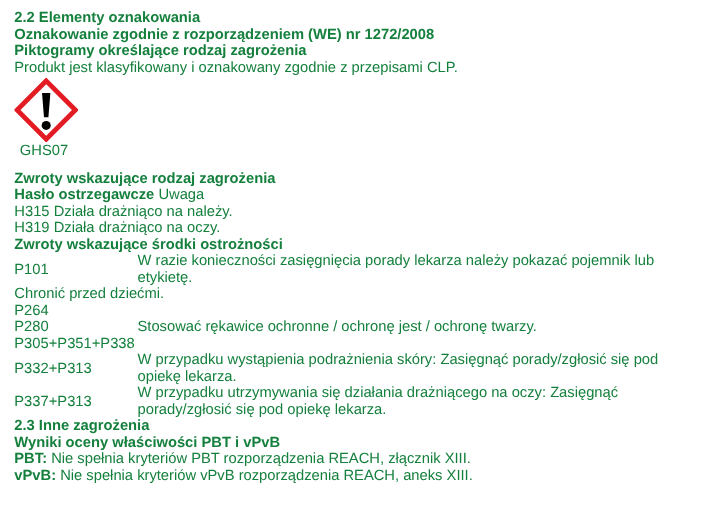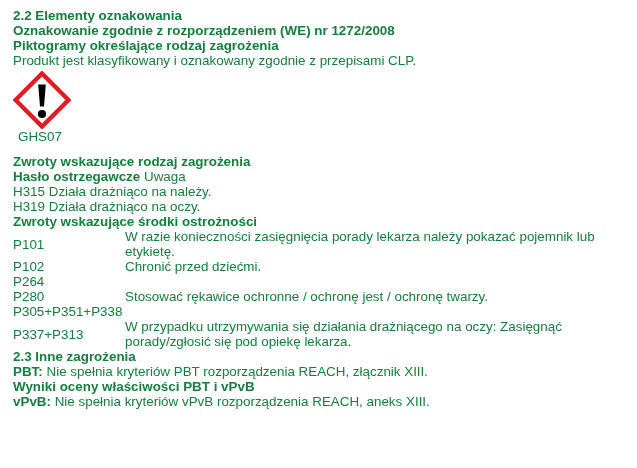--- a/index.html
+++ b/index.html
@@ -60,43 +60,46 @@
     <span>Działa drażniąco na oczy.</span>
   </div>
 
   <div class="line b">Zwroty wskazujące środki ostrożności</div>
 
   <div class="prow">
     <span class="pcode">P101</span>
     <span class="ptext">W razie konieczności zasięgnięcia porady lekarza należy pokazać pojemnik lub etykietę.</span>
   </div>
   <div class="prow">
-    <span class="pcode">P102</span>
     <span class="ptext">Chronić przed dziećmi.</span>
   </div>
   <div class="prow">
     <span class="pcode">P264</span>
   </div>
   <div class="prow">
     <span class="pcode">P280</span>
     <span class="ptext">Stosować rękawice ochronne / ochronę jest / ochronę twarzy.</span>
   </div>
   <div class="prow">
     <span class="pcode">P305+P351+P338</span>
   </div>
   <div class="prow">
+    <span class="pcode">P332+P313</span>
+    <span class="ptext">W przypadku wystąpienia podrażnienia skóry: Zasięgnąć porady/zgłosić się pod opiekę lekarza.</span>
+  </div>
+  <div class="prow">
     <span class="pcode">P337+P313</span>
     <span class="ptext">W przypadku utrzymywania się działania drażniącego na oczy: Zasięgnąć porady/zgłosić się pod opiekę lekarza.</span>
   </div>
 
   <div class="line b">2.3 Inne zagrożenia</div>
+  <div class="line b">Wyniki oceny właściwości PBT i vPvB</div>
+
   <div class="line">
     <span class="b">PBT:</span>
     <span>Nie spełnia kryteriów PBT rozporządzenia REACH, złącznik XIII.</span>
   </div>
-
-  <div class="line b">Wyniki oceny właściwości PBT i vPvB</div>
   <div class="line">
     <span class="b">vPvB:</span>
     <span>Nie spełnia kryteriów vPvB rozporządzenia REACH, aneks XIII.</span>
   </div>
 
 </div>
 
 </body></html>

